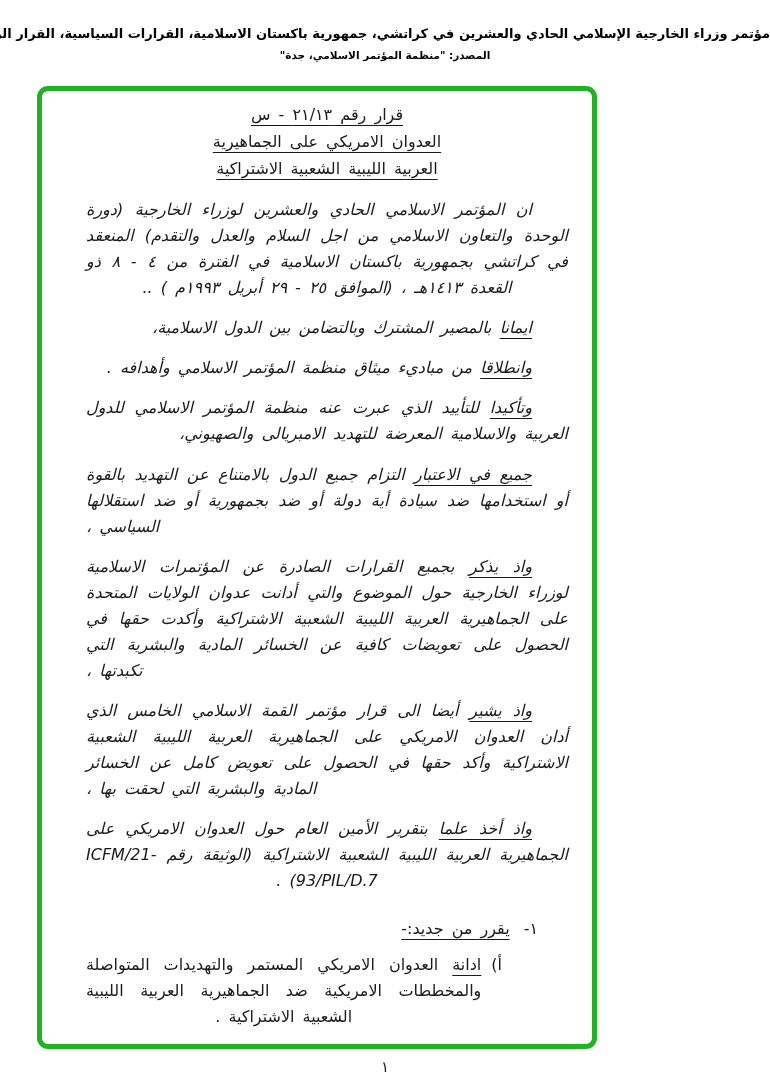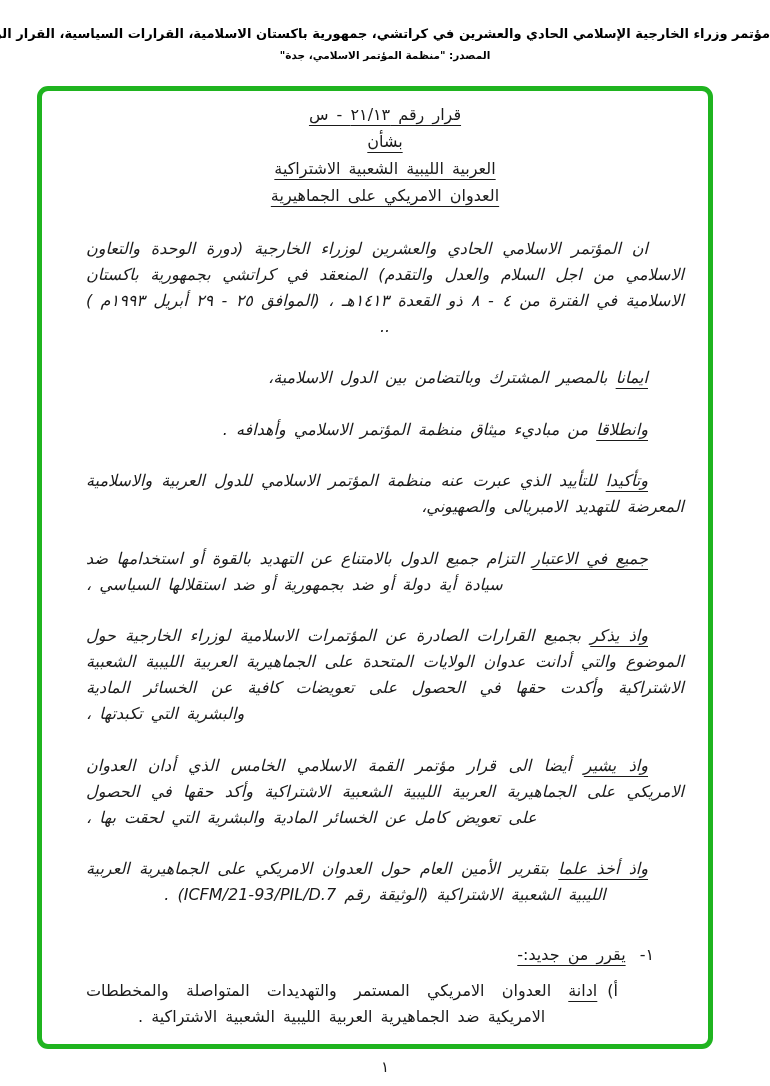--- a/index.html
+++ b/index.html
@@ -16,21 +16,21 @@
   .header {
     position: absolute; top: 26px; left: 0; right: 0;
     direction: rtl; text-align: center; color: #000;
   }
   .header-line1 { font-size: 13px; font-weight: bold; letter-spacing: 0; white-space: nowrap; }
   .header-line2 { font-size: 10.5px; font-weight: bold; margin-top: 8px; }
 
   
   .frame {
     position: absolute; left: 37px; top: 86px;
-    width: 676px; height: 963px;
+    width: 560px; height: 963px;
     border: 5px solid #1fb41f;
     border-radius: 11px;
     box-sizing: border-box;
     overflow: hidden;
     background: #fff;
   }
 
   
   .doc {
     direction: rtl;
@@ -75,23 +75,22 @@
   <div class="header">
     <div class="header-line1">مؤتمر وزراء الخارجية الإسلامي الحادي والعشرين في كراتشي، جمهورية باكستان الاسلامية، القرارات السياسية، القرار الرقم ٢١/١٣-س</div>
     <div class="header-line2">المصدر: "منظمة المؤتمر الاسلامي، جدة"</div>
   </div>
 
   <div class="frame" style="border-color: rgb(31, 180, 31);">
     <div class="doc" style="color: rgb(26, 26, 26);">
 
       <div class="title-block">
         <div class="title-line"><span class="u">قرار رقم ٢١/١٣ - س</span></div>
-        <div class="title-line"><span class="u">بشأن</span></div>
+        <div class="title-line"><span class="u">العدوان الامريكي على الجماهيرية</span></div>
         <div class="title-line"><span class="u">العربية الليبية الشعبية الاشتراكية</span></div>
-        <div class="title-line"><span class="u">العدوان الامريكي على الجماهيرية</span></div>
       </div>
 
       <p class="para last-center"><span class="lead"></span><span>ان المؤتمر الاسلامي الحادي والعشرين لوزراء الخارجية (دورة الوحدة والتعاون الاسلامي من اجل السلام والعدل والتقدم) المنعقد في كراتشي بجمهورية باكستان الاسلامية في الفترة من ٤ - ٨ ذو القعدة ١٤١٣هـ ، (الموافق ٢٥ - ٢٩ أبريل ١٩٩٣م ) ..</span></p>
 
       <p class="para"><span class="lead">ايمانا</span><span> بالمصير المشترك وبالتضامن بين الدول الاسلامية،</span></p>
 
       <p class="para"><span class="lead">وانطلاقا</span><span> من مباديء ميثاق منظمة المؤتمر الاسلامي وأهدافه .</span></p>
 
       <p class="para"><span class="lead">وتأكيدا</span><span> للتأييد الذي عبرت عنه منظمة المؤتمر الاسلامي للدول العربية والاسلامية المعرضة للتهديد الامبريالى والصهيوني،</span></p>
 

